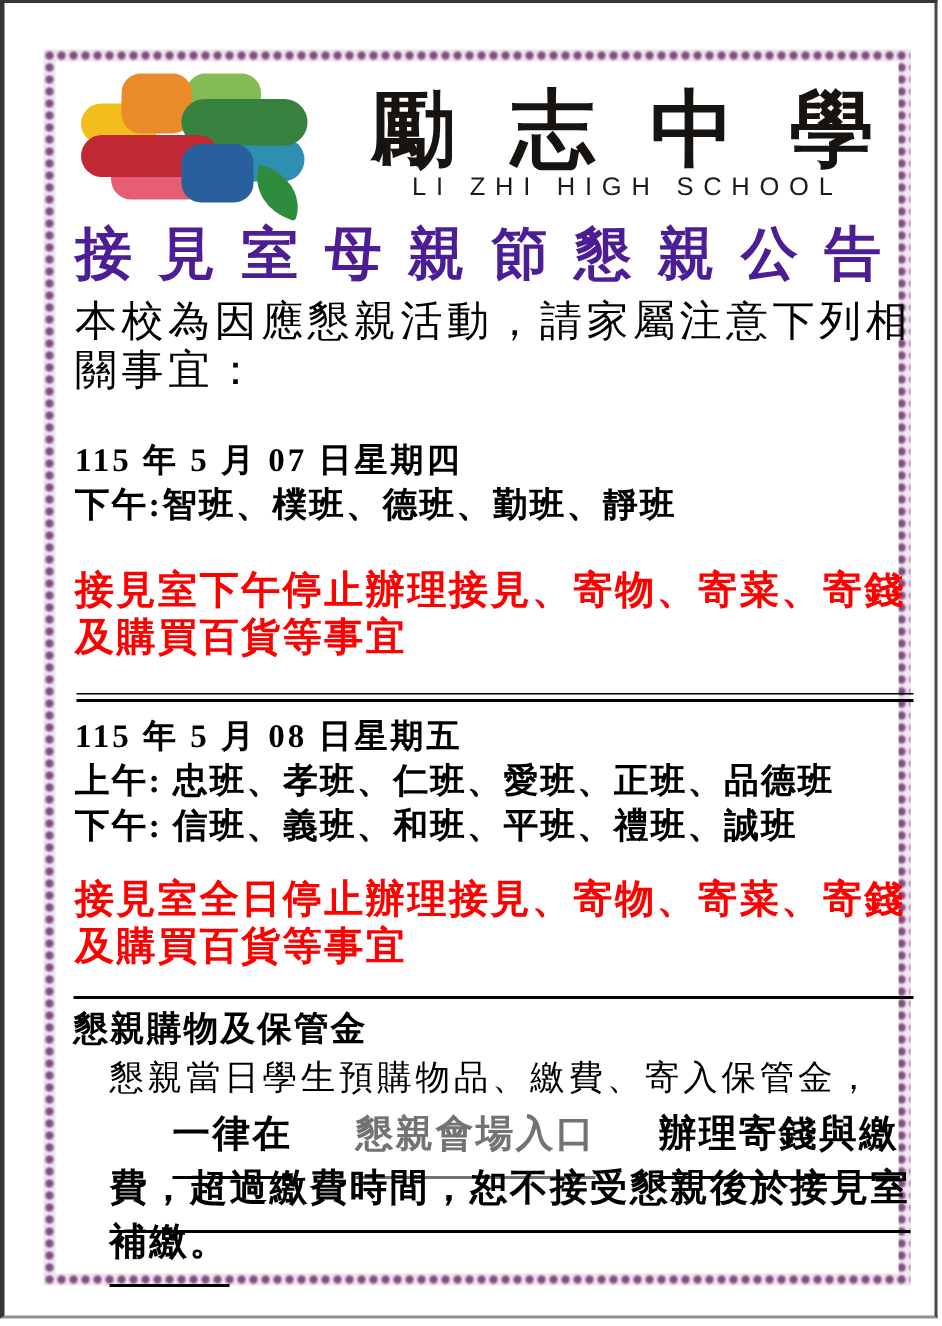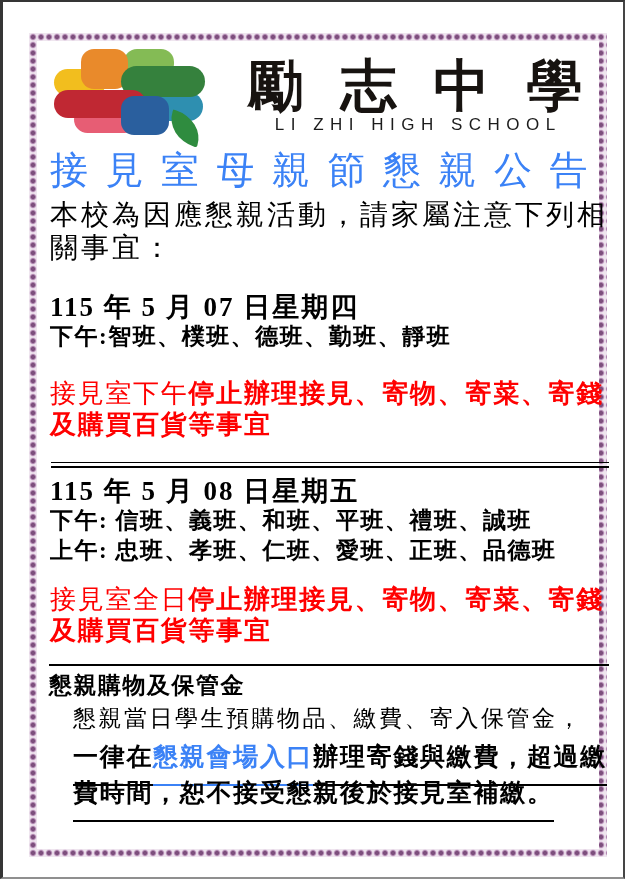--- a/index.html
+++ b/index.html
@@ -45,44 +45,44 @@
   .school-name{
     font-family:"Liberation Sans","DejaVu Sans",sans-serif;font-weight:bold;
     font-size:56px;line-height:1.02;letter-spacing:37px;margin-right:-37px;white-space:nowrap;color:#171310;
   }
   .school-name-en{
     font-family:"Liberation Sans","DejaVu Sans",sans-serif;
     font-size:17px;letter-spacing:6.5px;margin-right:-6.5px;white-space:nowrap;color:#1c1c1c;margin-top:1px;
   }
   
   .red-title{
-    margin:9px 0 0 3px;font-size:38px;line-height:44px;font-weight:400;
-    color:#3b82f6;letter-spacing:17.5px;white-space:nowrap;
+    margin:9px 0 0 3px;font-size:38px;line-height:44px;font-weight:700;
+    color:#4c1d95;letter-spacing:17.5px;white-space:nowrap;
   }
   
   .intro{margin:6px 0 0 3px;width:562px;font-size:28px;line-height:33px;letter-spacing:3px;}
   
-  .date-line{margin:0 0 0 3px;font-size:27px;line-height:30px;font-weight:600;letter-spacing:2px;white-space:nowrap;}
+  .date-line{margin:0 0 0 3px;font-size:22px;line-height:30px;font-weight:600;letter-spacing:2px;white-space:nowrap;}
   .date1{margin-top:28px;}
   .date2{margin-top:8px;}
   .class-line{margin:0 0 0 3px;font-size:23px;line-height:30px;font-weight:600;letter-spacing:1.5px;white-space:nowrap;}
   
   .notice{margin:26px 0 0 3px;width:560px;font-size:26px;line-height:31px;color:#FF0000;letter-spacing:1.7px;}
   .notice2{margin-top:18px;}
-  .notice .pre{font-weight:400;}
+  .notice .pre{font-weight:700;}
   .notice .emph{font-weight:800;}
   
   .divider-double{margin:22px 0 0 4px;width:558px;height:3px;border-top:1px solid #000;border-bottom:2px solid #000;}
   .divider-single{margin:18px 0 0 2px;width:560px;border-top:2px solid #000;}
   
   .dep-heading{margin:6px 0 0 2px;font-size:23px;line-height:28px;font-weight:700;letter-spacing:1.5px;}
   .dep-line1{margin:3px 0 0 26px;font-size:23px;line-height:31px;letter-spacing:2.5px;white-space:nowrap;}
   .dep-underlined{margin:5px 0 0 26px;width:538px;font-size:25px;line-height:36px;font-weight:700;letter-spacing:1.7px;}
-  .dep-underlined .u{border-bottom:2px solid currentColor;padding-bottom:14px;}
-  .dep-underlined .red{color:#3b82f6;}
+  .dep-underlined .u{border-bottom:2px solid currentColor;padding-bottom:14px;margin-left:42px;}
+  .dep-underlined .red{color:#737373;}
   p,h1{margin-block-start:0;margin-block-end:0;}
 </style>
 </head>
 <body>
 
 <div class="page">
   <div class="deco-frame">
     <div class="deco-inner">
       <div class="content">
 
@@ -109,22 +109,22 @@
         <p class="intro">本校為因應懇親活動，請家屬注意下列相關事宜：</p>
 
         <p class="date-line date1">115 年 5 月 07 日星期四</p>
         <p class="class-line">下午:智班、樸班、德班、勤班、靜班</p>
 
         <p class="notice"><span class="pre">接見室下午</span><span class="emph">停止辦理接見、寄物、寄菜、寄錢及購買百貨等事宜</span></p>
 
         <div class="divider-double"></div>
 
         <p class="date-line date2">115 年 5 月 08 日星期五</p>
+        <p class="class-line">上午: 忠班、孝班、仁班、愛班、正班、品德班</p>
         <p class="class-line">下午: 信班、義班、和班、平班、禮班、誠班</p>
-        <p class="class-line">上午: 忠班、孝班、仁班、愛班、正班、品德班</p>
 
         <p class="notice notice2"><span class="pre">接見室全日</span><span class="emph">停止辦理接見、寄物、寄菜、寄錢及購買百貨等事宜</span></p>
 
         <div class="divider-single"></div>
 
         <div>
           <p class="dep-heading">懇親購物及保管金</p>
           <p class="dep-line1">懇親當日學生預購物品、繳費、寄入保管金，</p>
           <p class="dep-underlined"><span class="u">一律在</span><span class="u red">懇親會場入口</span><span class="u">辦理寄錢與繳費，超過繳費時間，恕不接受懇親後於接見室補繳。</span></p>
         </div>

